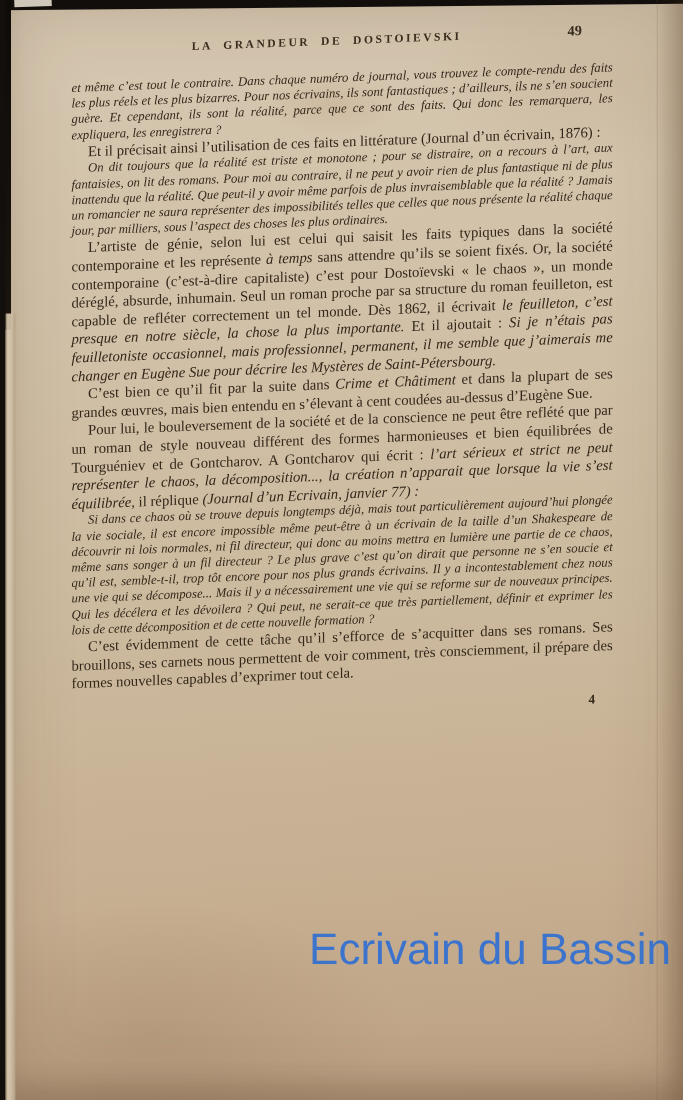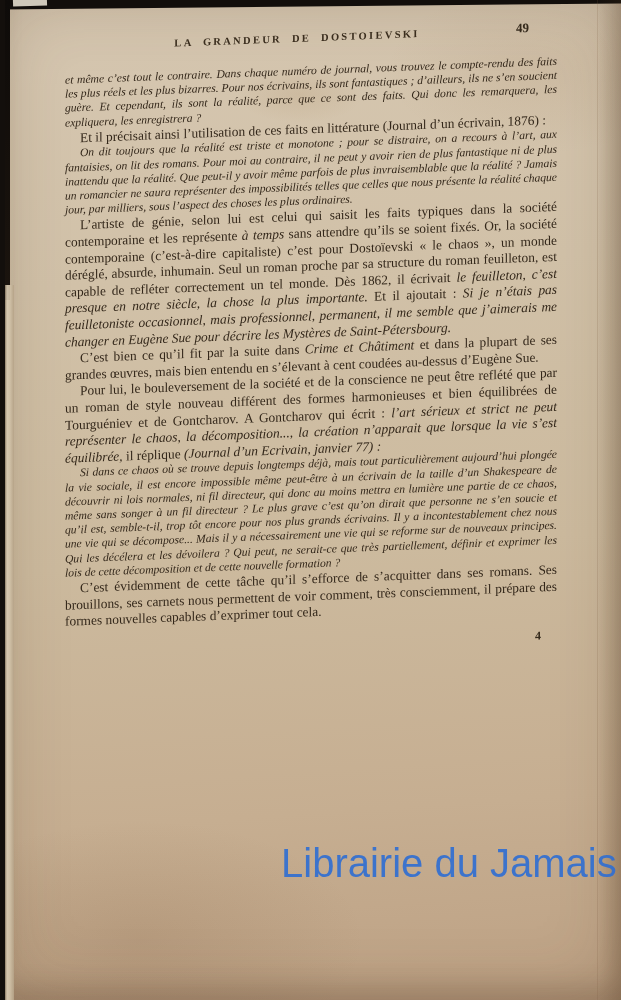--- a/index.html
+++ b/index.html
@@ -86,14 +86,14 @@
         <p class="body indent"><span>L’artiste de génie, selon lui est celui qui saisit les faits typiques dans la société contemporaine et les représente </span><span class="it">à temps</span><span> sans attendre qu’ils se soient fixés. Or, la société contemporaine (c’est-à-dire capitaliste) c’est pour Dostoïevski « le chaos », un monde déréglé, absurde, inhumain. Seul un roman proche par sa structure du roman feuilleton, est capable de refléter correctement un tel monde. Dès 1862, il écrivait </span><span class="it">le feuilleton, c’est presque en notre siècle, la chose la plus importante.</span><span> Et il ajoutait : </span><span class="it">Si je n’étais pas feuilletoniste occasionnel, mais professionnel, permanent, il me semble que j’aimerais me changer en Eugène Sue pour décrire les Mystères de Saint-Pétersbourg.</span></p>
         <p class="body indent"><span>C’est bien ce qu’il fit par la suite dans </span><span class="it">Crime et Châtiment</span><span> et dans la plupart de ses grandes œuvres, mais bien entendu en s’élevant à cent coudées au-dessus d’Eugène Sue.</span></p>
         <p class="body indent"><span>Pour lui, le bouleversement de la société et de la conscience ne peut être reflété que par un roman de style nouveau différent des formes harmonieuses et bien équilibrées de Tourguéniev et de Gontcharov. A Gontcharov qui écrit : </span><span class="it">l’art sérieux et strict ne peut représenter le chaos, la décomposition..., la création n’apparait que lorsque la vie s’est équilibrée,</span><span> il réplique </span><span class="it">(Journal d’un Ecrivain, janvier 77) :</span></p>
         <p class="quote indent"><span class="it">Si dans ce chaos où se trouve depuis longtemps déjà, mais tout particulièrement aujourd’hui plongée la vie sociale, il est encore impossible même peut-être à un écrivain de la taille d’un Shakespeare de découvrir ni lois normales, ni fil directeur, qui donc au moins mettra en lumière une partie de ce chaos, même sans songer à un fil directeur ? Le plus grave c’est qu’on dirait que personne ne s’en soucie et qu’il est, semble-t-il, trop tôt encore pour nos plus grands écrivains. Il y a incontestablement chez nous une vie qui se décompose... Mais il y a nécessairement une vie qui se reforme sur de nouveaux principes. Qui les décélera et les dévoilera ? Qui peut, ne serait-ce que très partiellement, définir et exprimer les lois de cette décomposition et de cette nouvelle formation ?</span></p>
         <p class="body indent"><span>C’est évidemment de cette tâche qu’il s’efforce de s’acquitter dans ses romans. Ses brouillons, ses carnets nous permettent de voir comment, très consciemment, il prépare des formes nouvelles capables d’exprimer tout cela.</span></p>
       </div>
 
     <div id="footer-folio">4</div>
   </div>
 
-  <div id="watermark" style="color: rgb(46, 110, 211);">Librairie du Jamais</div>
+  <div id="watermark" style="color: rgb(46, 110, 211);">Ecrivain du Bassin</div>
 </div>
 
 </body></html>

